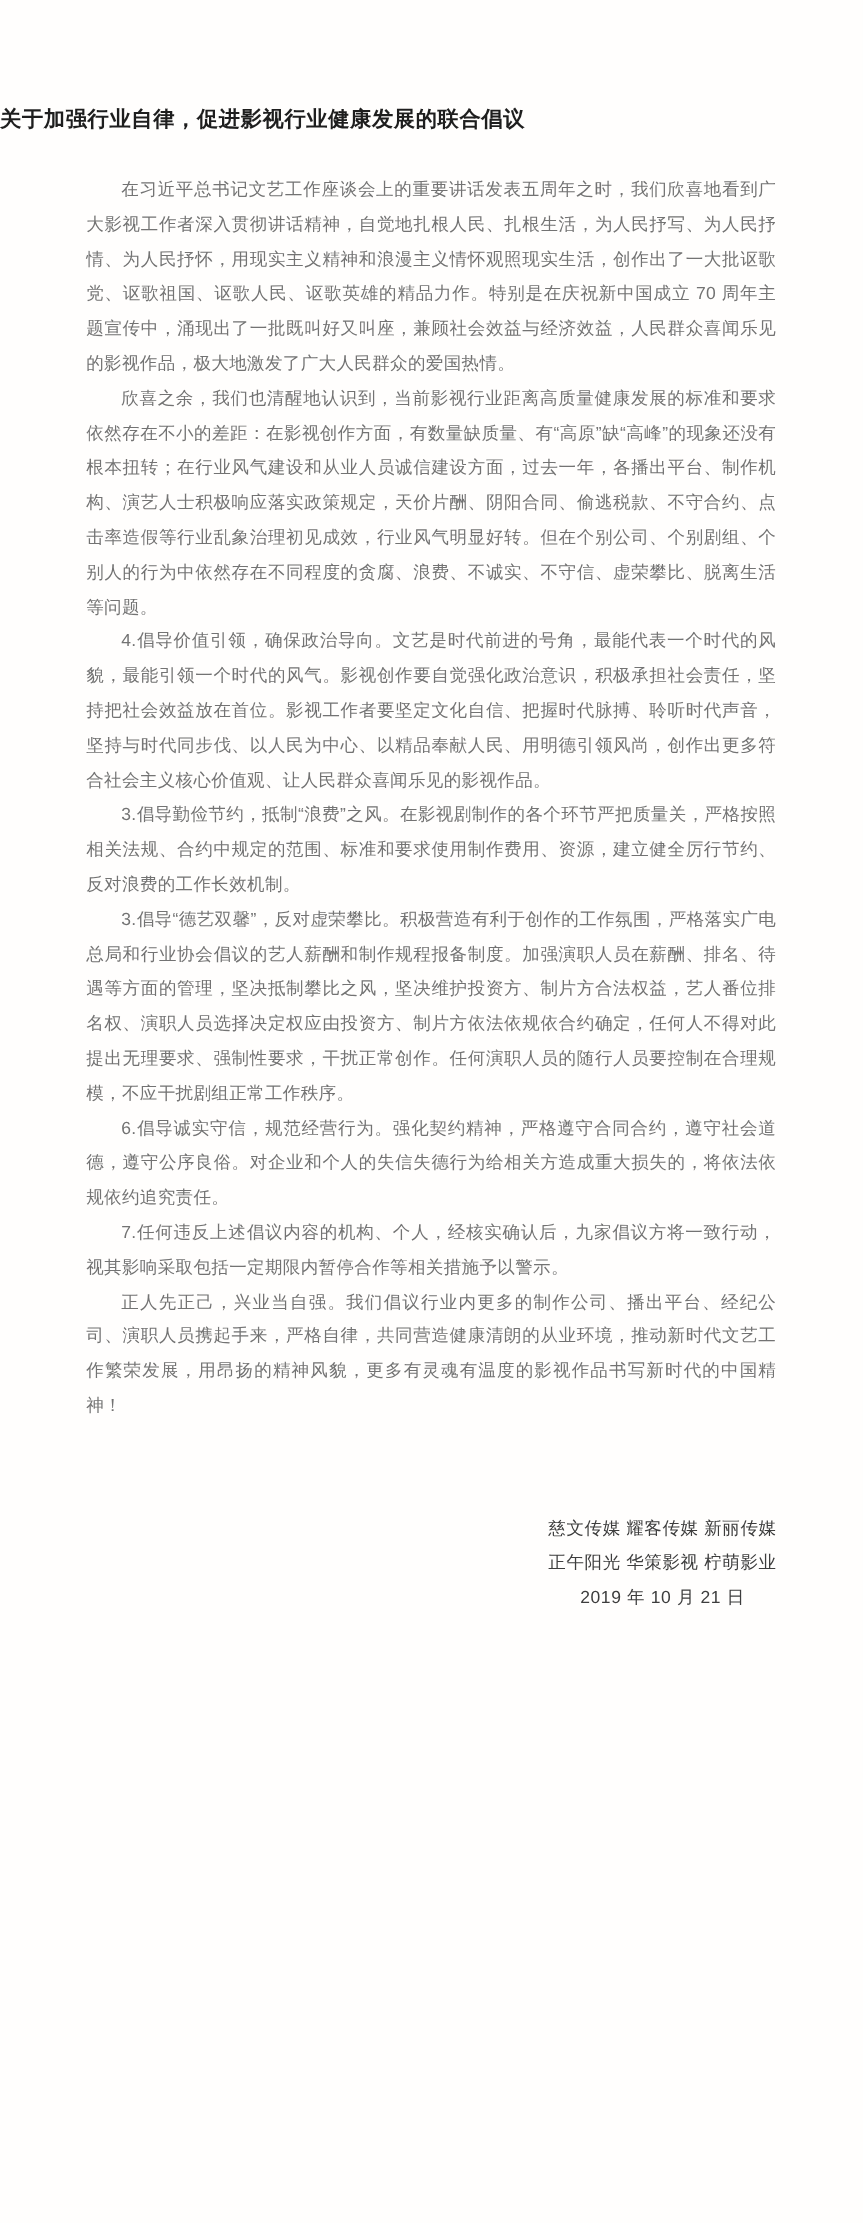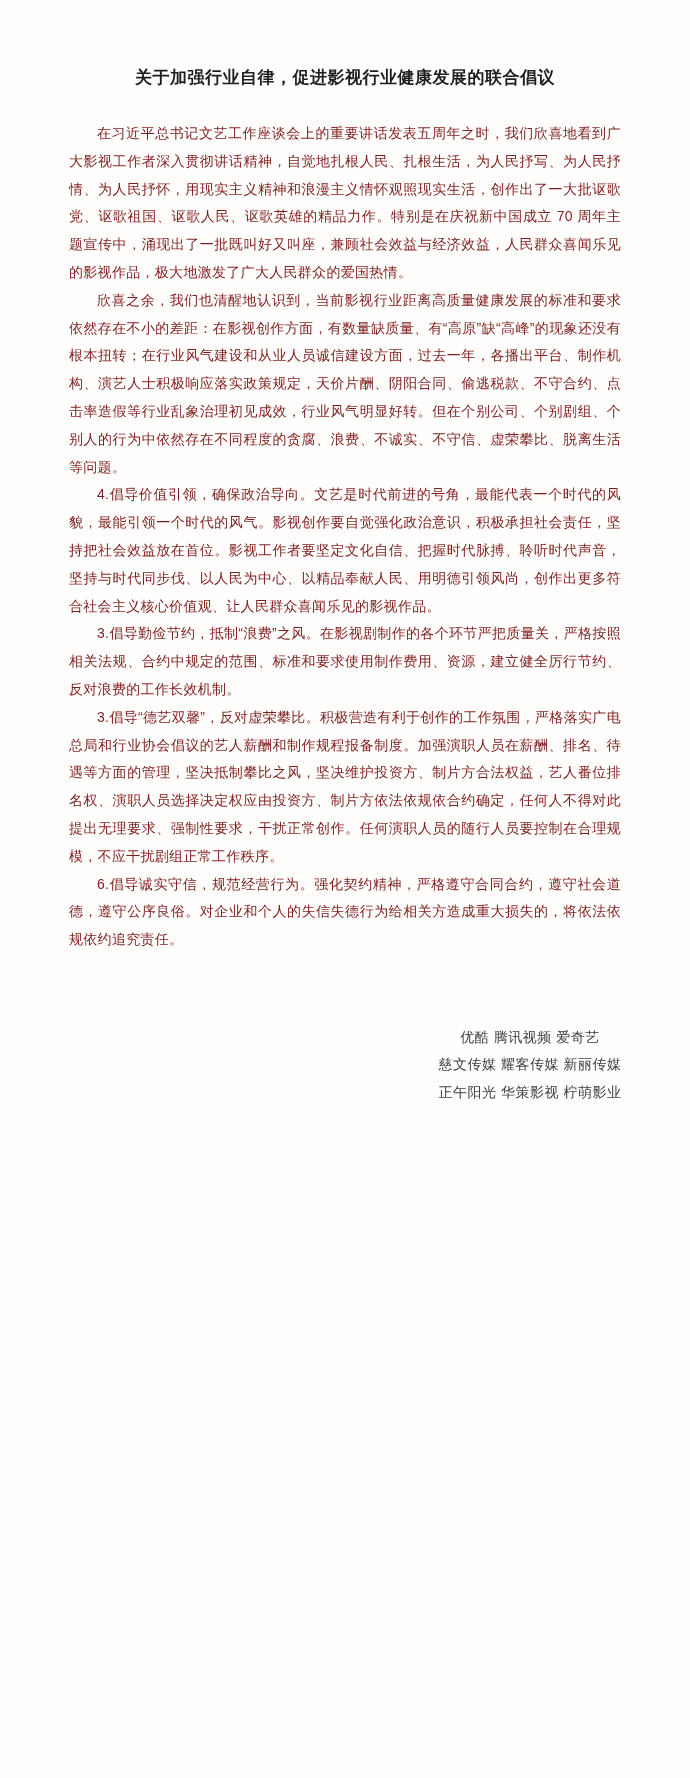--- a/index.html
+++ b/index.html
@@ -13,35 +13,34 @@
     overflow: hidden;
     font-family: "Liberation Sans", "DejaVu Sans", sans-serif;
   }
   .page {
     position: relative;
     width: 690px;
     height: 1778px;
     background: #fffefd;
   }
   .doc-title {
-    margin: 16px;
-    padding-top: 50px;
-    text-align: center;
+    margin: 0;
+    padding-top: 84px;
     font-size: 17px;
     font-weight: bold;
     letter-spacing: 0.5px;
     color: #1e1e1e;
     line-height: 24px;
   }
   .doc-body {
     margin: 30px 69px 0 69px;
     width: 552px;
     font-size: 14px;
     line-height: 27.8px;
-    color: #7f1d1d;
+    color: #737373;
     text-align: justify;
   }
   .doc-body p {
     margin: 0;
     padding: 0;
     text-indent: 2em;
     letter-spacing: 0.3px;
   }
   .signatures {
     margin-top: 70px;
@@ -64,21 +63,23 @@
 
   <h1 class="doc-title">关于加强行业自律，促进影视行业健康发展的联合倡议</h1>
 
   <div class="doc-body">
     <p>在习近平总书记文艺工作座谈会上的重要讲话发表五周年之时，我们欣喜地看到广大影视工作者深入贯彻讲话精神，自觉地扎根人民、扎根生活，为人民抒写、为人民抒情、为人民抒怀，用现实主义精神和浪漫主义情怀观照现实生活，创作出了一大批讴歌党、讴歌祖国、讴歌人民、讴歌英雄的精品力作。特别是在庆祝新中国成立 70 周年主题宣传中，涌现出了一批既叫好又叫座，兼顾社会效益与经济效益，人民群众喜闻乐见的影视作品，极大地激发了广大人民群众的爱国热情。</p>
     <p>欣喜之余，我们也清醒地认识到，当前影视行业距离高质量健康发展的标准和要求依然存在不小的差距：在影视创作方面，有数量缺质量、有“高原”缺“高峰”的现象还没有根本扭转；在行业风气建设和从业人员诚信建设方面，过去一年，各播出平台、制作机构、演艺人士积极响应落实政策规定，天价片酬、阴阳合同、偷逃税款、不守合约、点击率造假等行业乱象治理初见成效，行业风气明显好转。但在个别公司、个别剧组、个别人的行为中依然存在不同程度的贪腐、浪费、不诚实、不守信、虚荣攀比、脱离生活等问题。</p>
     <p>4.倡导价值引领，确保政治导向。文艺是时代前进的号角，最能代表一个时代的风貌，最能引领一个时代的风气。影视创作要自觉强化政治意识，积极承担社会责任，坚持把社会效益放在首位。影视工作者要坚定文化自信、把握时代脉搏、聆听时代声音，坚持与时代同步伐、以人民为中心、以精品奉献人民、用明德引领风尚，创作出更多符合社会主义核心价值观、让人民群众喜闻乐见的影视作品。</p>
     <p>3.倡导勤俭节约，抵制“浪费”之风。在影视剧制作的各个环节严把质量关，严格按照相关法规、合约中规定的范围、标准和要求使用制作费用、资源，建立健全厉行节约、反对浪费的工作长效机制。</p>
     <p>3.倡导“德艺双馨”，反对虚荣攀比。积极营造有利于创作的工作氛围，严格落实广电总局和行业协会倡议的艺人薪酬和制作规程报备制度。加强演职人员在薪酬、排名、待遇等方面的管理，坚决抵制攀比之风，坚决维护投资方、制片方合法权益，艺人番位排名权、演职人员选择决定权应由投资方、制片方依法依规依合约确定，任何人不得对此提出无理要求、强制性要求，干扰正常创作。任何演职人员的随行人员要控制在合理规模，不应干扰剧组正常工作秩序。</p>
     <p>6.倡导诚实守信，规范经营行为。强化契约精神，严格遵守合同合约，遵守社会道德，遵守公序良俗。对企业和个人的失信失德行为给相关方造成重大损失的，将依法依规依约追究责任。</p>
+    <p>7.任何违反上述倡议内容的机构、个人，经核实确认后，九家倡议方将一致行动，视其影响采取包括一定期限内暂停合作等相关措施予以警示。</p>
+    <p>正人先正己，兴业当自强。我们倡议行业内更多的制作公司、播出平台、经纪公司、演职人员携起手来，严格自律，共同营造健康清朗的从业环境，推动新时代文艺工作繁荣发展，用昂扬的精神风貌，更多有灵魂有温度的影视作品书写新时代的中国精神！</p>
   </div>
 
   <div class="signatures">
-    <div class="sig-line">优酷 腾讯视频 爱奇艺</div>
     <div class="sig-line">慈文传媒 耀客传媒 新丽传媒</div>
     <div class="sig-line">正午阳光 华策影视 柠萌影业</div>
+    <div class="sig-line">2019 年 10 月 21 日</div>
   </div>
 
 </div>
 
 </body></html>

